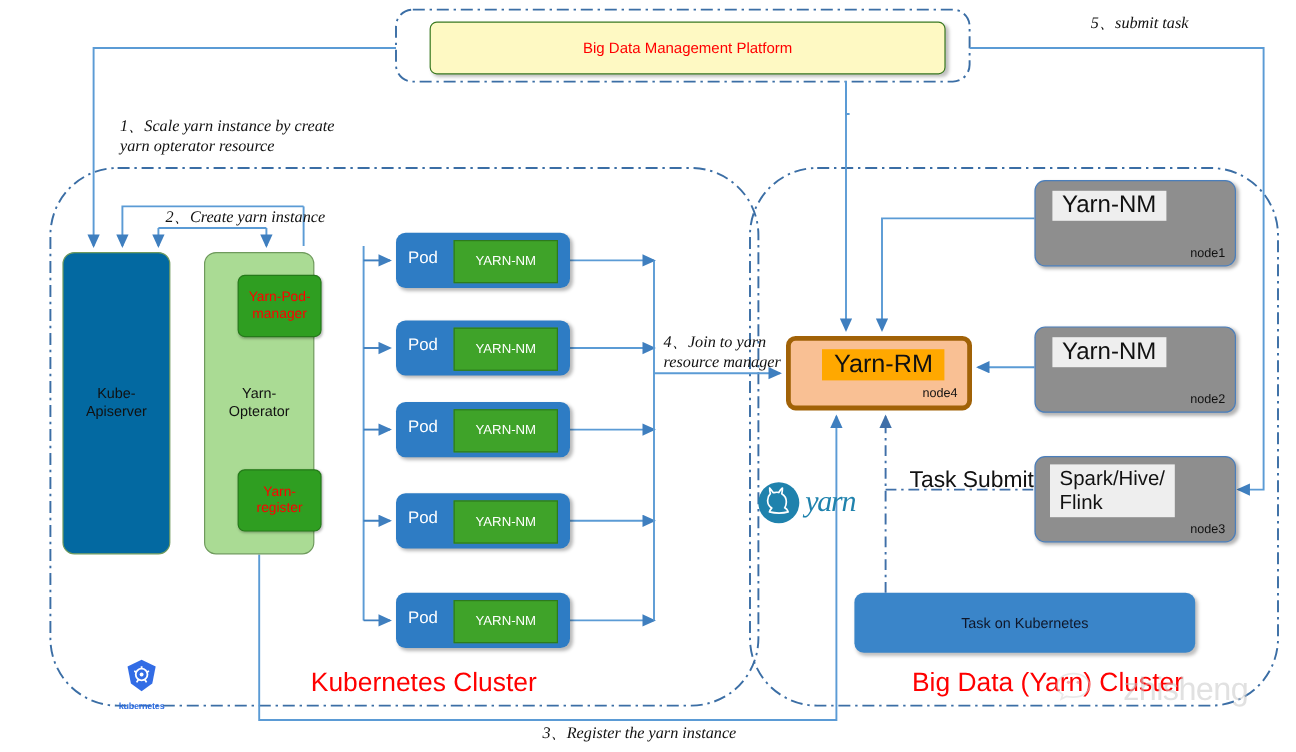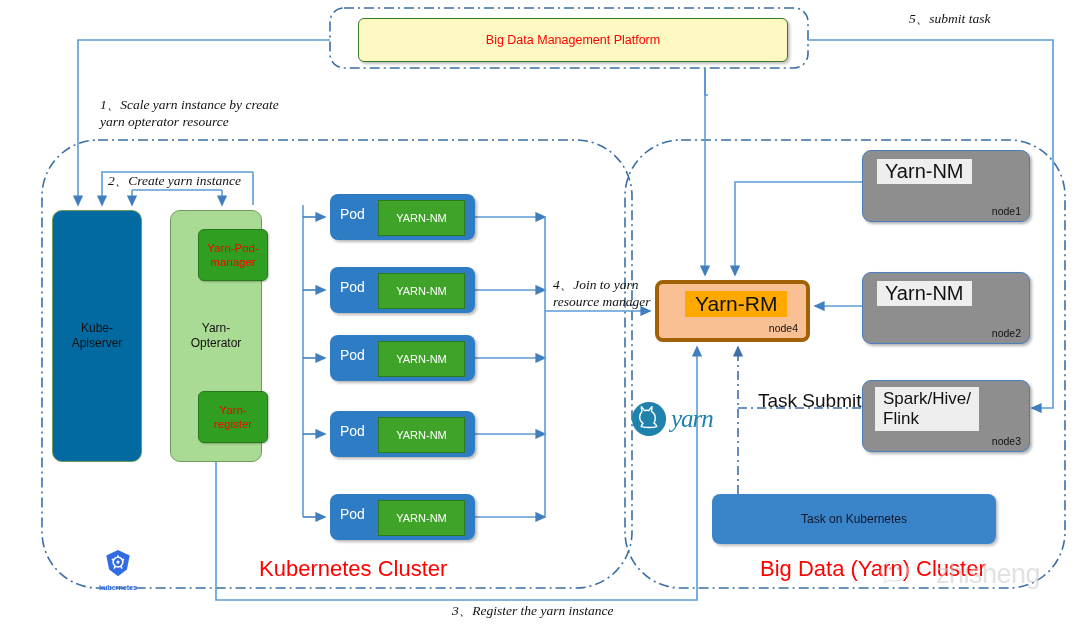--- a/index.html
+++ b/index.html
@@ -115,21 +115,21 @@
     <path d="M738,494 L738,347" fill="none" stroke="#3f6fa8" stroke-width="1.6" stroke-dasharray="9,4,2,4" marker-end="url(#ahd)"></path>
     <path d="M738,408 L862,408" fill="none" stroke="#3f6fa8" stroke-width="1.6" stroke-dasharray="9,4,2,4"></path>
   </svg>
 
   <div class="box bdmp">
     <span>Big Data Management Platform</span>
   </div>
 
   <div class="lbl step" style="left:100px;top:48px;margin-top:48px;">1、Scale yarn instance by create
 yarn opterator resource</div>
-  <div class="lbl step" style="left:108px;top:172px;">2、Create yarn instance</div>
+  <div class="lbl step" style="left:138px;top:172px;">2、Create yarn instance</div>
   <div class="lbl step" style="left:452px;top:602px;">3、Register the yarn instance</div>
   <div class="lbl step" style="left:553px;top:276px;">4、Join to yarn
 resource manager</div>
   <div class="lbl step" style="left:897px;top:10px;margin-left:12px;">5、submit task</div>
 
   <div class="box kubeapi">
     <span style="white-space:pre-line;">Kube-
 Apiserver</span>
   </div>
 

